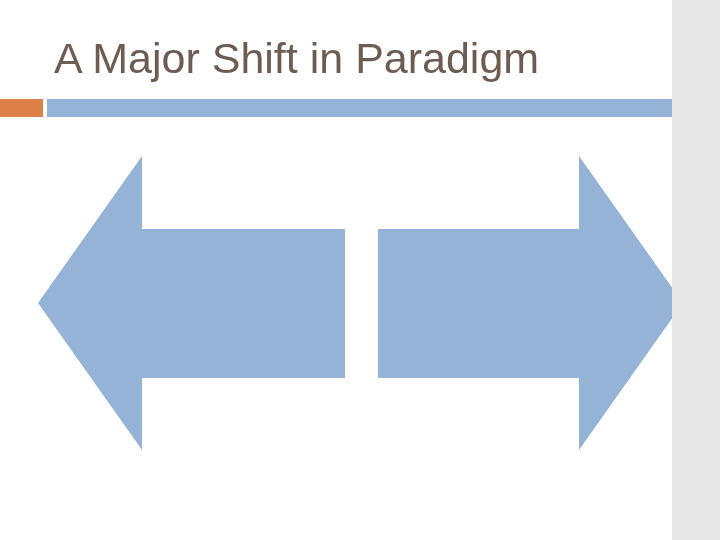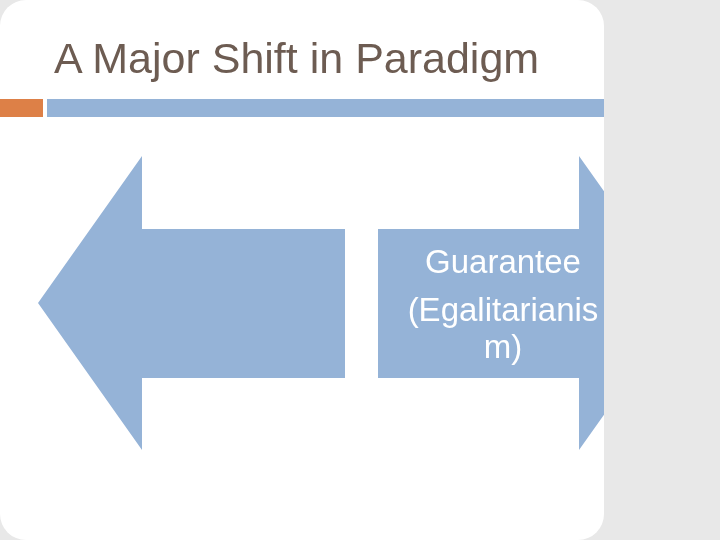--- a/index.html
+++ b/index.html
@@ -9,24 +9,23 @@
     --arrow-text:#FFFFFF;
     --background:#FFFFFF;
   }
   html,body{margin:0;padding:0;}
   body{
     font-family:"Liberation Sans","DejaVu Sans",sans-serif;
     background:#e8e8e8;
   }
   .slide{
     position:relative;
-    width:604px;height:540px;
+    width:672px;height:540px;
     background:var(--background);
     overflow:hidden;
-    border-radius:26px;
   }
   .slide-title{
     position:absolute;
     left:54px;top:33px;
     font-size:43px;
     line-height:50px;
     letter-spacing:0px;
     color:var(--title-text);
     white-space:nowrap;
   }
@@ -82,19 +81,14 @@
 
   <div class="rule-orange"></div>
 
   <div class="rule-blue"></div>
 
   <div class="arrow arrow-left"></div>
 
 
   <div class="arrow arrow-right"></div>
 
-  <div class="arrow-label label-right">
-    <div class="line-first">Guarantee</div>
-    <div class="line-wrap">(Egalitarianis</div>
-    <div class="line-wrap">m)</div>
-  </div>
 
 </div>
 
 </body></html>

